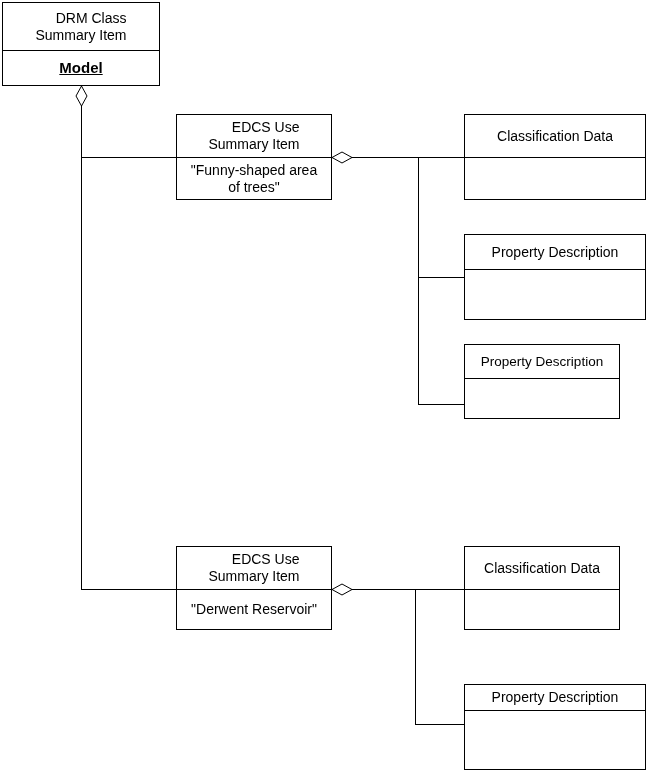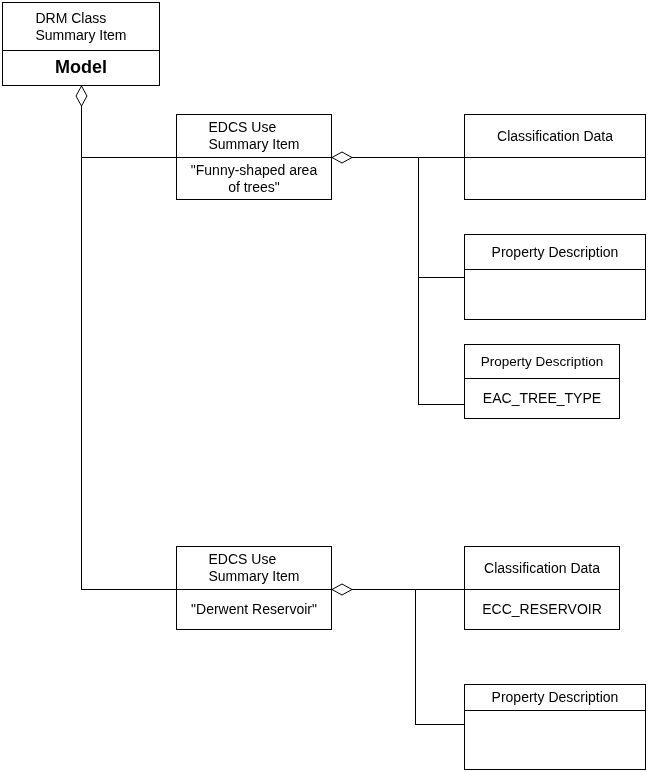--- a/index.html
+++ b/index.html
@@ -27,39 +27,39 @@
     display: flex;
     flex-direction: column;
     z-index: 5;
   }
   .uml-head {
     box-sizing: border-box;
     border-bottom: 1px solid #000000;
     display: flex;
     align-items: center;
     justify-content: center;
-    text-align: left;
+    text-align: right;
     line-height: 1.18;
     padding: 2px 4px;
     white-space: pre-line;
   }
   .uml-body {
     box-sizing: border-box;
     display: flex;
     align-items: center;
     justify-content: center;
     text-align: center;
     line-height: 1.18;
     padding: 2px 4px;
     white-space: pre-line;
     flex: 1 1 auto;
   }
   .t14 { font-size: 14px; }
   .t13 { font-size: 13.5px; }
-  .bold { font-weight: bold; font-size: 18px; }
+  .bold { font-weight: bold; font-size: 15px; text-decoration: underline; }
 
   
   .hline {
     position: absolute;
     height: 0;
     border-top: 1px solid #000000;
     z-index: 1;
   }
   .vline {
     position: absolute;
@@ -130,31 +130,29 @@
   <div class="uml-box" style="left:464px; top:114px; width:182px; height:86px;">
     <div class="uml-head t14" style="height:43px;">Classification Data</div>
   </div>
 
   <div class="uml-box" style="left:464px; top:234px; width:182px; height:86px;">
     <div class="uml-head t14" style="height:35px;">Property Description</div>
   </div>
 
   <div class="uml-box" style="left:464px; top:344px; width:156px; height:75px;">
     <div class="uml-head t13" style="height:34px;">Property Description</div>
-    <div class="uml-body t14">EAC_TREE_TYPE</div>
   </div>
 
   <div class="uml-box" style="left:176px; top:546px; width:156px; height:84px;">
     <div class="uml-head t14" style="height:43px;">EDCS Use
 Summary Item</div>
     <div class="uml-body t14">"Derwent Reservoir"</div>
   </div>
 
   <div class="uml-box" style="left:464px; top:546px; width:156px; height:84px;">
     <div class="uml-head t14" style="height:43px;">Classification Data</div>
-    <div class="uml-body t14">ECC_RESERVOIR</div>
   </div>
 
   <div class="uml-box" style="left:464px; top:684px; width:182px; height:86px;">
     <div class="uml-head t14" style="height:26px;">Property Description</div>
   </div>
 
 </div>
 
 </body></html>

